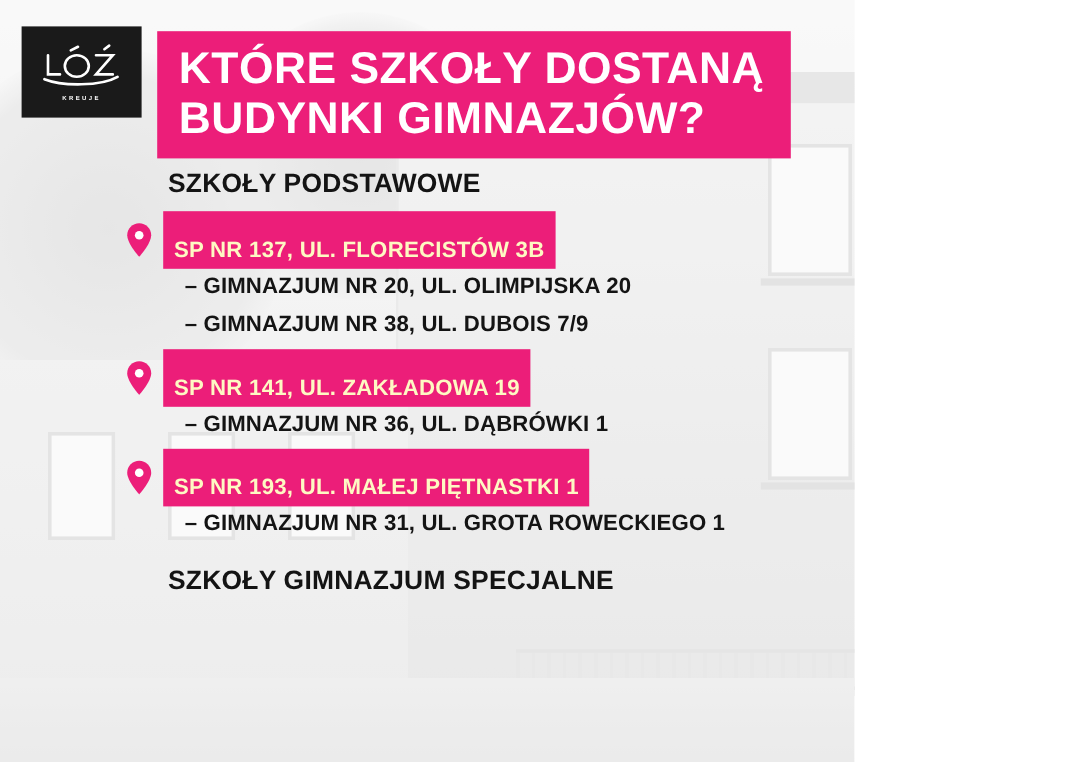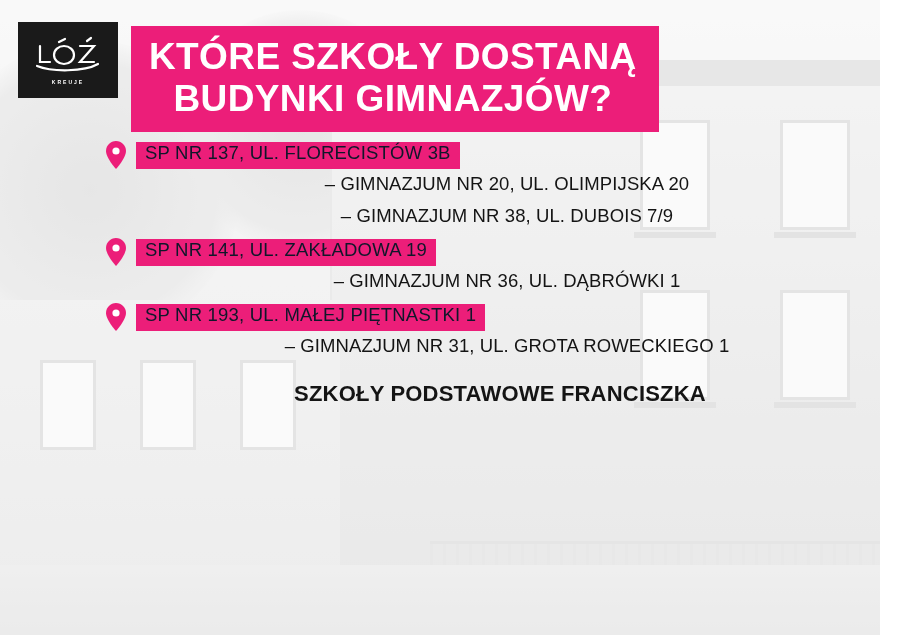--- a/index.html
+++ b/index.html
@@ -3,24 +3,23 @@
 <meta charset="utf-8">
 <style>
   * { box-sizing: border-box; margin: 0; padding: 0; }
   html, body {
     width: 900px; height: 635px;
     font-family: "Liberation Sans", sans-serif;
     overflow: hidden;
   }
   .poster {
     position: relative;
-    width: 880px; height: 635px;
+    width: 712px; height: 635px;
     background: #ffffff;
     overflow: hidden;
-    text-align: center;
   }
 
   
   .bg {
     position: absolute; inset: 0;
     background: #e9e9e9;
     overflow: hidden;
   }
   .bg .sky {
     position: absolute; left: 0; top: 0; width: 100%; height: 100%;
@@ -117,32 +116,32 @@
   .entry-main {
     display: flex; align-items: center;
   }
   .pin {
     width: 32px; min-width: 32px; display: flex; align-items: center; justify-content: center;
     margin-right: 4px;
   }
   .pin svg { display:block; }
   .school {
     background: #ec1e79;
-    color: #0f172a;
-    font-weight: normal;
+    color: #fef9c3;
+    font-weight: bold;
     font-size: 18.5px;
     letter-spacing: 0.2px;
-    padding: 0 9px 5px 9px;
+    padding: 21px 9px 5px 9px;
     white-space: nowrap;
   }
   .gimn {
     margin-left: 54px;
     margin-top: 3px;
     color: #141414;
-    font-weight: normal;
+    font-weight: bold;
     font-size: 18.5px;
     letter-spacing: 0.1px;
     white-space: nowrap;
   }
 </style>
 </head>
 <body>
 
 <div class="poster">
 
@@ -188,20 +187,21 @@
 
   <div class="headline">
     <h1>
       <span>KTÓRE SZKOŁY DOSTANĄ</span>
       <span class="line2">BUDYNKI GIMNAZJÓW?</span>
     </h1>
   </div>
 
   <div class="content">
 
+    <div class="section-title">SZKOŁY PODSTAWOWE</div>
 
     <div class="entry">
       <div class="entry-main">
         <span class="pin">
           <svg width="22" height="30" viewBox="0 0 22 30" aria-hidden="true">
             <path d="M11 1 C5.5 1 1 5.5 1 11 C1 18 11 29 11 29 C11 29 21 18 21 11 C21 5.5 16.5 1 11 1 Z" fill="#ec1e79"></path>
             <circle cx="11" cy="11" r="3.6" fill="#ffffff"></circle>
           </svg>
         </span>
         <span class="school">SP NR 137, UL. FLORECISTÓW 3B</span>
@@ -233,19 +233,19 @@
           <svg width="22" height="30" viewBox="0 0 22 30" aria-hidden="true">
             <path d="M11 1 C5.5 1 1 5.5 1 11 C1 18 11 29 11 29 C11 29 21 18 21 11 C21 5.5 16.5 1 11 1 Z" fill="#ec1e79"></path>
             <circle cx="11" cy="11" r="3.6" fill="#ffffff"></circle>
           </svg>
         </span>
         <span class="school">SP NR 193, UL. MAŁEJ PIĘTNASTKI 1</span>
       </div>
       <div class="gimn">– GIMNAZJUM NR 31, UL. GROTA ROWECKIEGO 1</div>
     </div>
 
-    <div class="section-title second">SZKOŁY PODSTAWOWE FRANCISZKA</div>
+    <div class="section-title second">SZKOŁY GIMNAZJUM SPECJALNE</div>
 
     <div class="entry">
     </div>
 
   </div>
 </div>
 
 </body></html>

